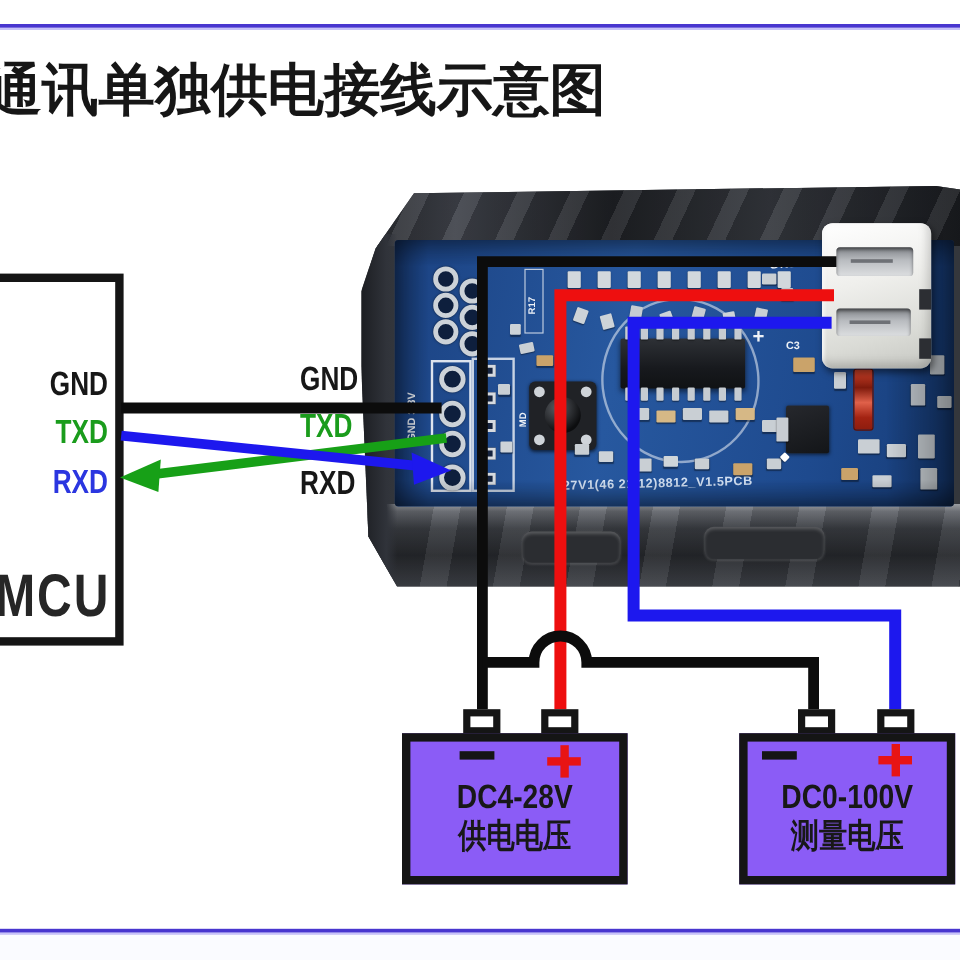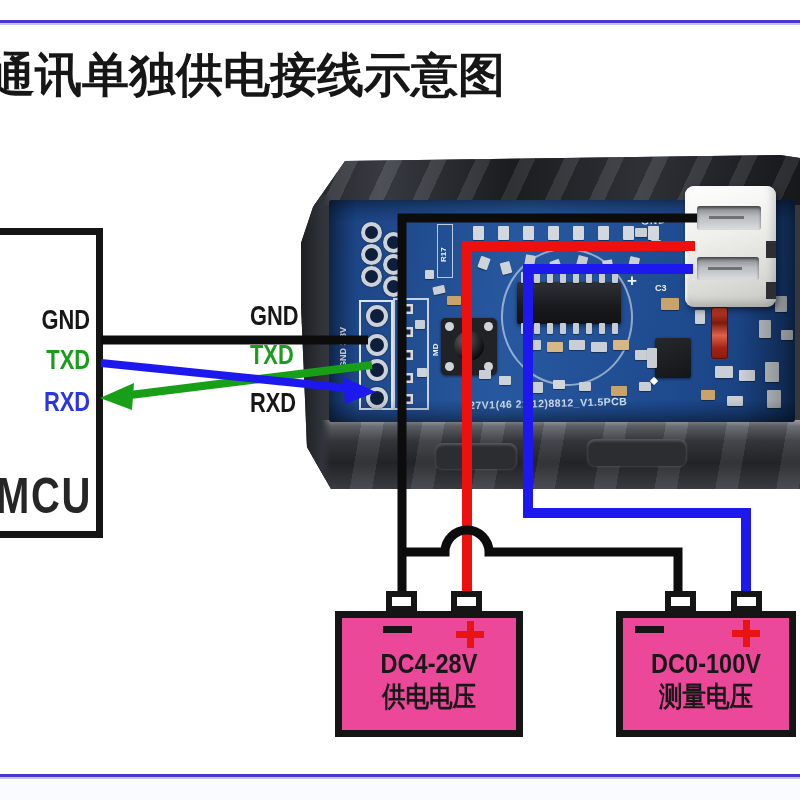--- a/index.html
+++ b/index.html
@@ -87,21 +87,21 @@
   svg.wires{position:absolute;left:0;top:0;}
   svg.wires path,svg.wires line{fill:none;}
   .w-black{stroke:var(--wire-black,#0c0c0c);}
   .w-red{stroke:var(--wire-red,#ee0f0f);}
   .w-blue{stroke:var(--wire-blue,#1d18ee);}
   .w-green{stroke:var(--wire-green,#17a017);}
   .f-blue{fill:var(--wire-blue,#1d18ee);}
   .f-green{fill:var(--wire-green,#17a017);}
 
   
-  .bat{border:7px solid #151515;background:#ec4899;box-sizing:border-box;}
+  .bat{border:7px solid #151515;background:#8b5cf6;box-sizing:border-box;}
   .term{border:6px solid #151515;background:#fff;width:31px;height:21px;box-sizing:border-box;}
   .sym-minus{width:29px;height:7px;background:#151515;}
   .sym-plus{width:28px;height:27px;}
   .sym-plus::before{content:"";position:absolute;left:0;top:10px;width:28px;height:7px;
       background:var(--plus-red,#e81414);}
   .sym-plus::after{content:"";position:absolute;left:10.5px;top:0;width:7px;height:27px;
       background:var(--plus-red,#e81414);}
   .bat-line{position:absolute;left:0;right:0;text-align:center;font-size:28px;font-weight:bold;
       color:#181818;line-height:1.1;transform:scaleX(.84);transform-origin:50% 50%;white-space:nowrap;}
 </style>

